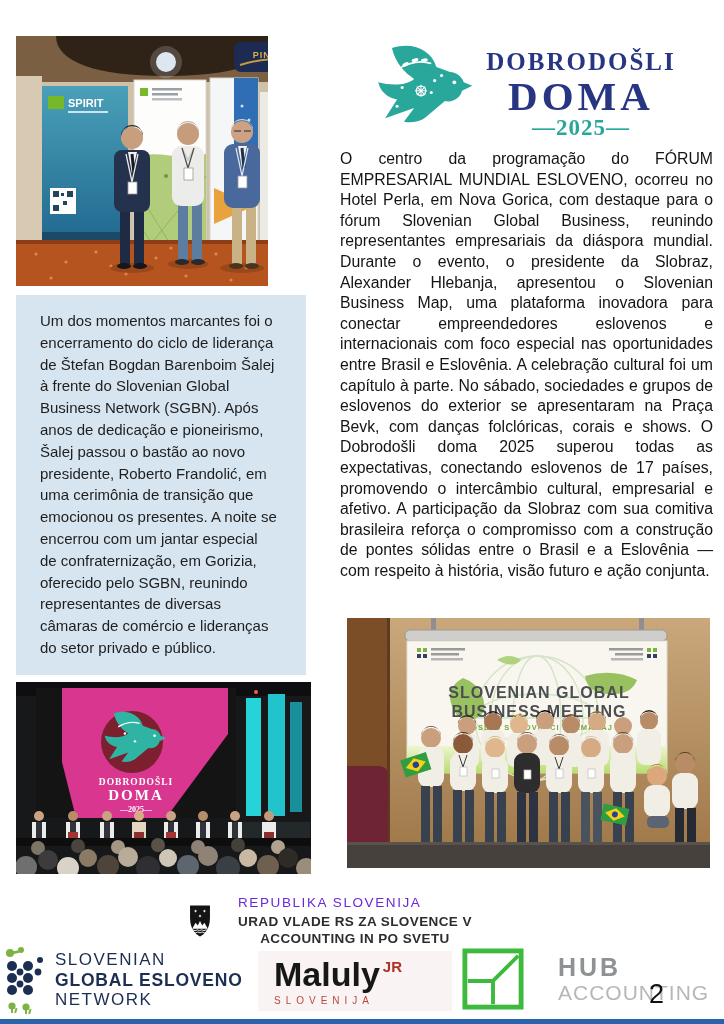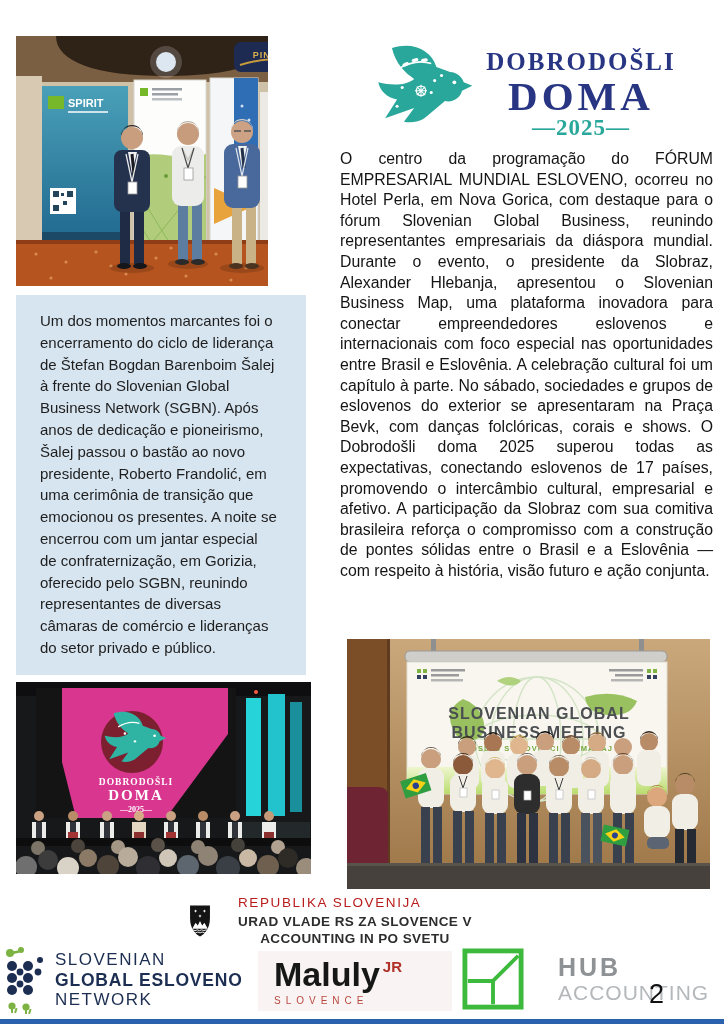--- a/index.html
+++ b/index.html
@@ -22,21 +22,21 @@
              line-height:20.6px;text-align:justify;color:#141414;}
 
   
   .side-box{position:absolute;left:16px;top:295px;width:290px;height:380px;background:#d7e5f0;
             padding:15px 24px;box-sizing:border-box;font-size:15px;line-height:21.8px;
             color:#1e1e1e;white-space:pre-line;}
 
   
   .gov{position:absolute;left:179px;top:892px;display:flex;align-items:center;gap:17px;}
   .gov-text{color:#2d2d2d;}
-  .gov-l1{font-size:13.5px;letter-spacing:1.6px;color:#b91c1c;margin-bottom:3px;}
+  .gov-l1{font-size:13.5px;letter-spacing:1.6px;color:#6d28d9;margin-bottom:3px;}
   .gov-l2,.gov-l3{font-size:13.5px;font-weight:bold;letter-spacing:.4px;line-height:17px;text-align:center;}
 
   .sgbn{position:absolute;left:2px;top:946px;display:flex;align-items:center;gap:7px;}
   .sgbn-text{color:#1c2e52;line-height:20px;}
   .sgbn-l1,.sgbn-l3{font-size:17px;letter-spacing:1.5px;}
   .sgbn-l2{font-size:17.5px;font-weight:bold;letter-spacing:.8px;}
 
   .maluly{position:absolute;left:258px;top:951px;width:194px;height:60px;background:#f9f4f3;
           padding:4px 0 0 16px;box-sizing:border-box;}
   .maluly-name{font-size:34px;color:#171717;font-weight:600;letter-spacing:0;}
@@ -323,21 +323,21 @@
           <circle cx="192" cy="174" r="10" fill="#8f8375"></circle>
         <circle cx="212" cy="186" r="12" fill="#3a3f46"></circle>
           <circle cx="232" cy="176" r="9" fill="#c9b9a4"></circle>
         <circle cx="252" cy="184" r="11" fill="#6e5f4f"></circle>
           <circle cx="272" cy="176" r="10" fill="#2e2a26"></circle>
         <circle cx="290" cy="186" r="10" fill="#9a8d7c"></circle>
       </g>
     </svg>
   </div>
 
-  <div class="photo" style="left:347px;top:639px;width:363px;height:250px;">
+  <div class="photo" style="left:347px;top:618px;width:363px;height:250px;">
     <svg viewBox="0 0 363 250" width="363" height="250">
       <defs>
         <linearGradient id="gW" x1="0" y1="0" x2="0" y2="1">
           <stop offset="0" stop-color="#caa87c"></stop>
             <stop offset="1" stop-color="#9c7546"></stop>
         </linearGradient>
         <linearGradient id="gGr" x1="0" y1="0" x2="0" y2="1">
           <stop offset="0" stop-color="#eef5cf"></stop>
             <stop offset="1" stop-color="#b9dd6e"></stop>
         </linearGradient>
@@ -561,21 +561,21 @@
       <div class="sgbn-l1">SLOVENIAN</div>
       <div class="sgbn-l2">GLOBAL ESLOVENO</div>
       <div class="sgbn-l3">NETWORK</div>
     </div>
   </div>
 
   <div class="maluly">
     <div>
       <span class="maluly-name">Maluly</span><span class="maluly-jr">JR</span>
     </div>
-    <div class="maluly-tag">SLOVENCE</div>
+    <div class="maluly-tag">SLOVENIJA</div>
   </div>
 
   <div class="hub">
     <svg viewBox="0 0 64 64" width="62" height="62">
       <rect x="3" y="3" width="58" height="58" fill="#ffffff" stroke="#3dba3d" stroke-width="5"></rect>
       <path d="M6,34 L32,34 M32,34 L32,58 M32,34 L58,8" stroke="#3dba3d" stroke-width="4" fill="none"></path>
     </svg>
     <div class="hub-text">
       <div class="hub-l1">HUB</div>
       <div class="hub-l2">ACCOUNTING</div>

